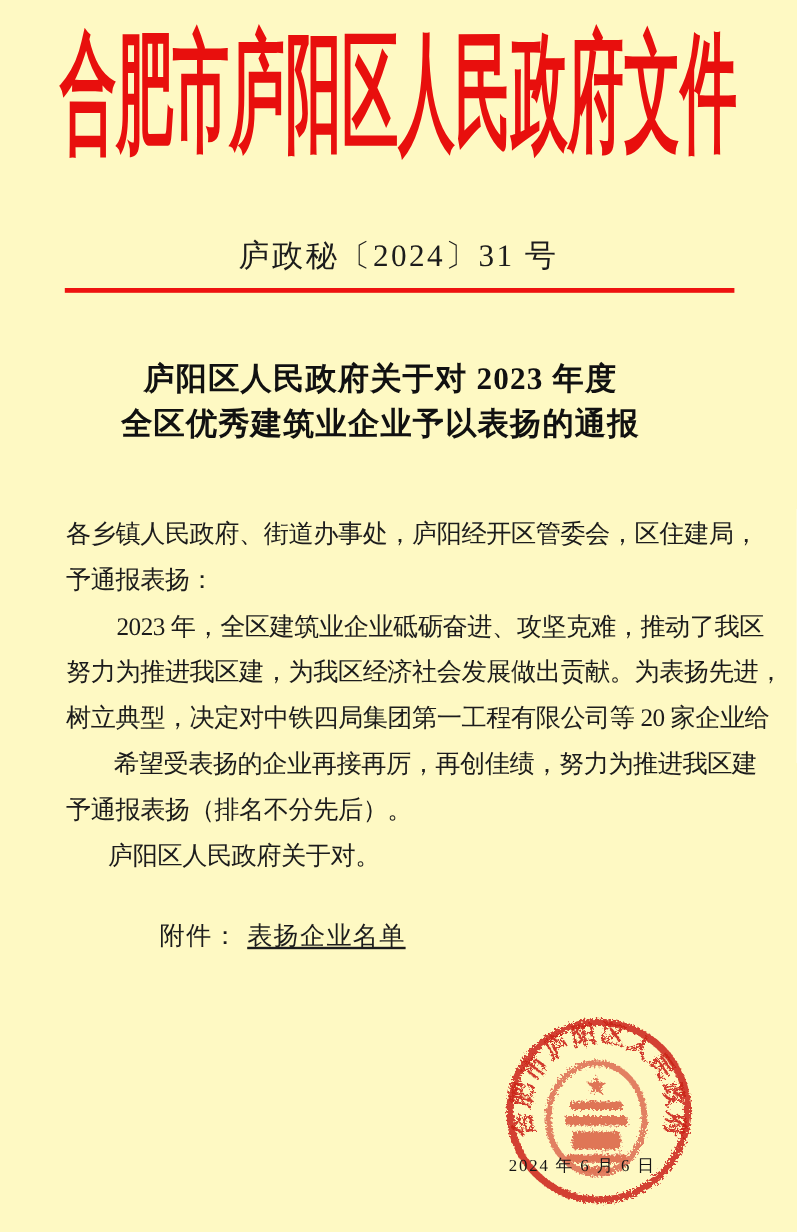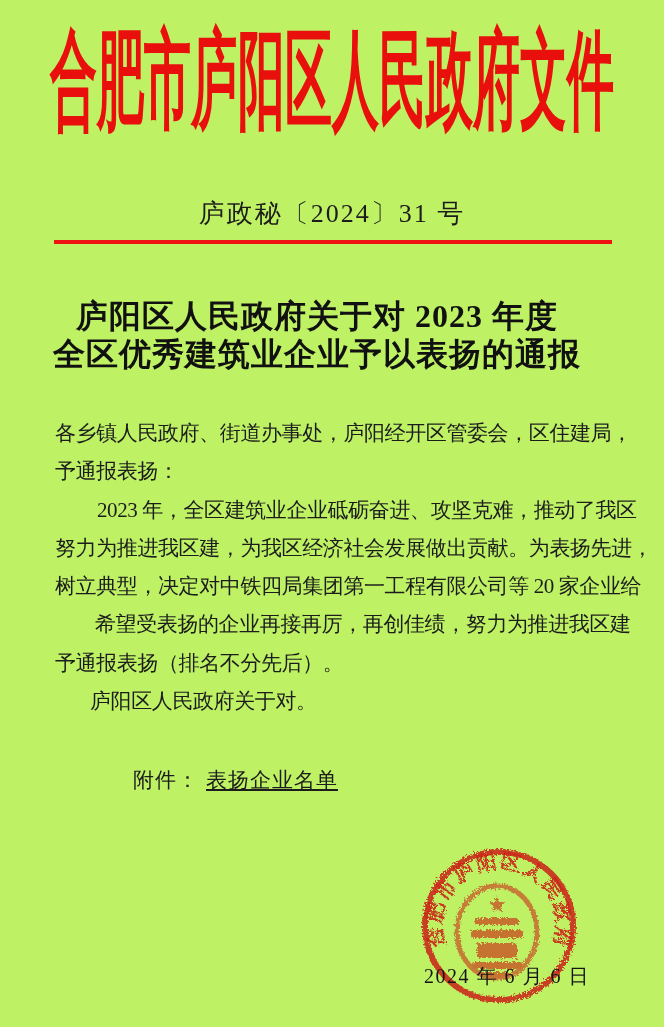--- a/index.html
+++ b/index.html
@@ -1,56 +1,56 @@
 <!DOCTYPE html>
 <html lang="zh" style="--header_red: #e80f0d; --rule_red: #ee1310; --seal_red: #cb2219; --text_black: #1c1c1c;"><head>
 <meta charset="utf-8">
 <style>
   html,body{margin:0;padding:0;}
   body{background:#ffffff;width:664px;height:1027px;overflow:hidden;}
   .page{
-    position:relative;width:664px;height:1027px;background:#bef264;
+    position:relative;width:664px;height:1027px;background:#fef9c3;
     font-family:"Liberation Serif","DejaVu Serif",serif;color:var(--text_black,#1c1c1c);
     overflow:hidden;
   }
   .org-header{
     position:absolute;top:27px;left:0;right:0;text-align:center;
     font-size:47px;font-weight:bold;line-height:1;white-space:nowrap;
     color:var(--header_red,#e80f0d);
     transform:scaleY(2.3);transform-origin:50% 0;
     letter-spacing:0;
   }
   .doc-number{
     position:absolute;top:196px;left:0;width:100%;text-align:center;
     font-size:26px;letter-spacing:2px;white-space:nowrap;
   }
   .red-rule{
     position:absolute;top:240px;left:54px;width:558px;height:4px;
     background:var(--rule_red,#ee1310);
   }
   .doc-title{
     position:absolute;top:297px;left:0;right:30px;text-align:center;
-    font-weight:bold;font-size:32px;line-height:38px;letter-spacing:1px;
+    font-weight:bold;font-size:26px;line-height:38px;letter-spacing:1px;
     color:#111;white-space:nowrap;
   }
   .body-lines{
-    position:absolute;top:414px;left:55px;width:562px;
+    position:absolute;top:426px;left:55px;width:562px;
     font-size:21px;line-height:38.3px;letter-spacing:-0.4px;
   }
   .line{white-space:nowrap;}
   .indent-first{padding-left:42px;}
   .indent-p2a{padding-left:40px;}
   .indent-p2b{padding-left:35px;}
   .attachment{
     position:absolute;top:766px;left:133px;font-size:21px;letter-spacing:1px;white-space:nowrap;
   }
   .attachment .att-value{margin-left:7px;text-decoration:underline;}
   .seal{position:absolute;left:419px;top:845px;width:160px;height:162px;z-index:2;}
   .date-line{
-    position:absolute;left:424px;top:963px;font-size:20px;letter-spacing:1.5px;
+    position:absolute;left:424px;top:963px;font-size:14px;letter-spacing:1.5px;
     z-index:3;white-space:nowrap;color:#151515;
   }
 </style>
 </head>
 <body>
 
 <div class="page">
 
   <div class="org-header">合肥市庐阳区人民政府文件</div>
 

